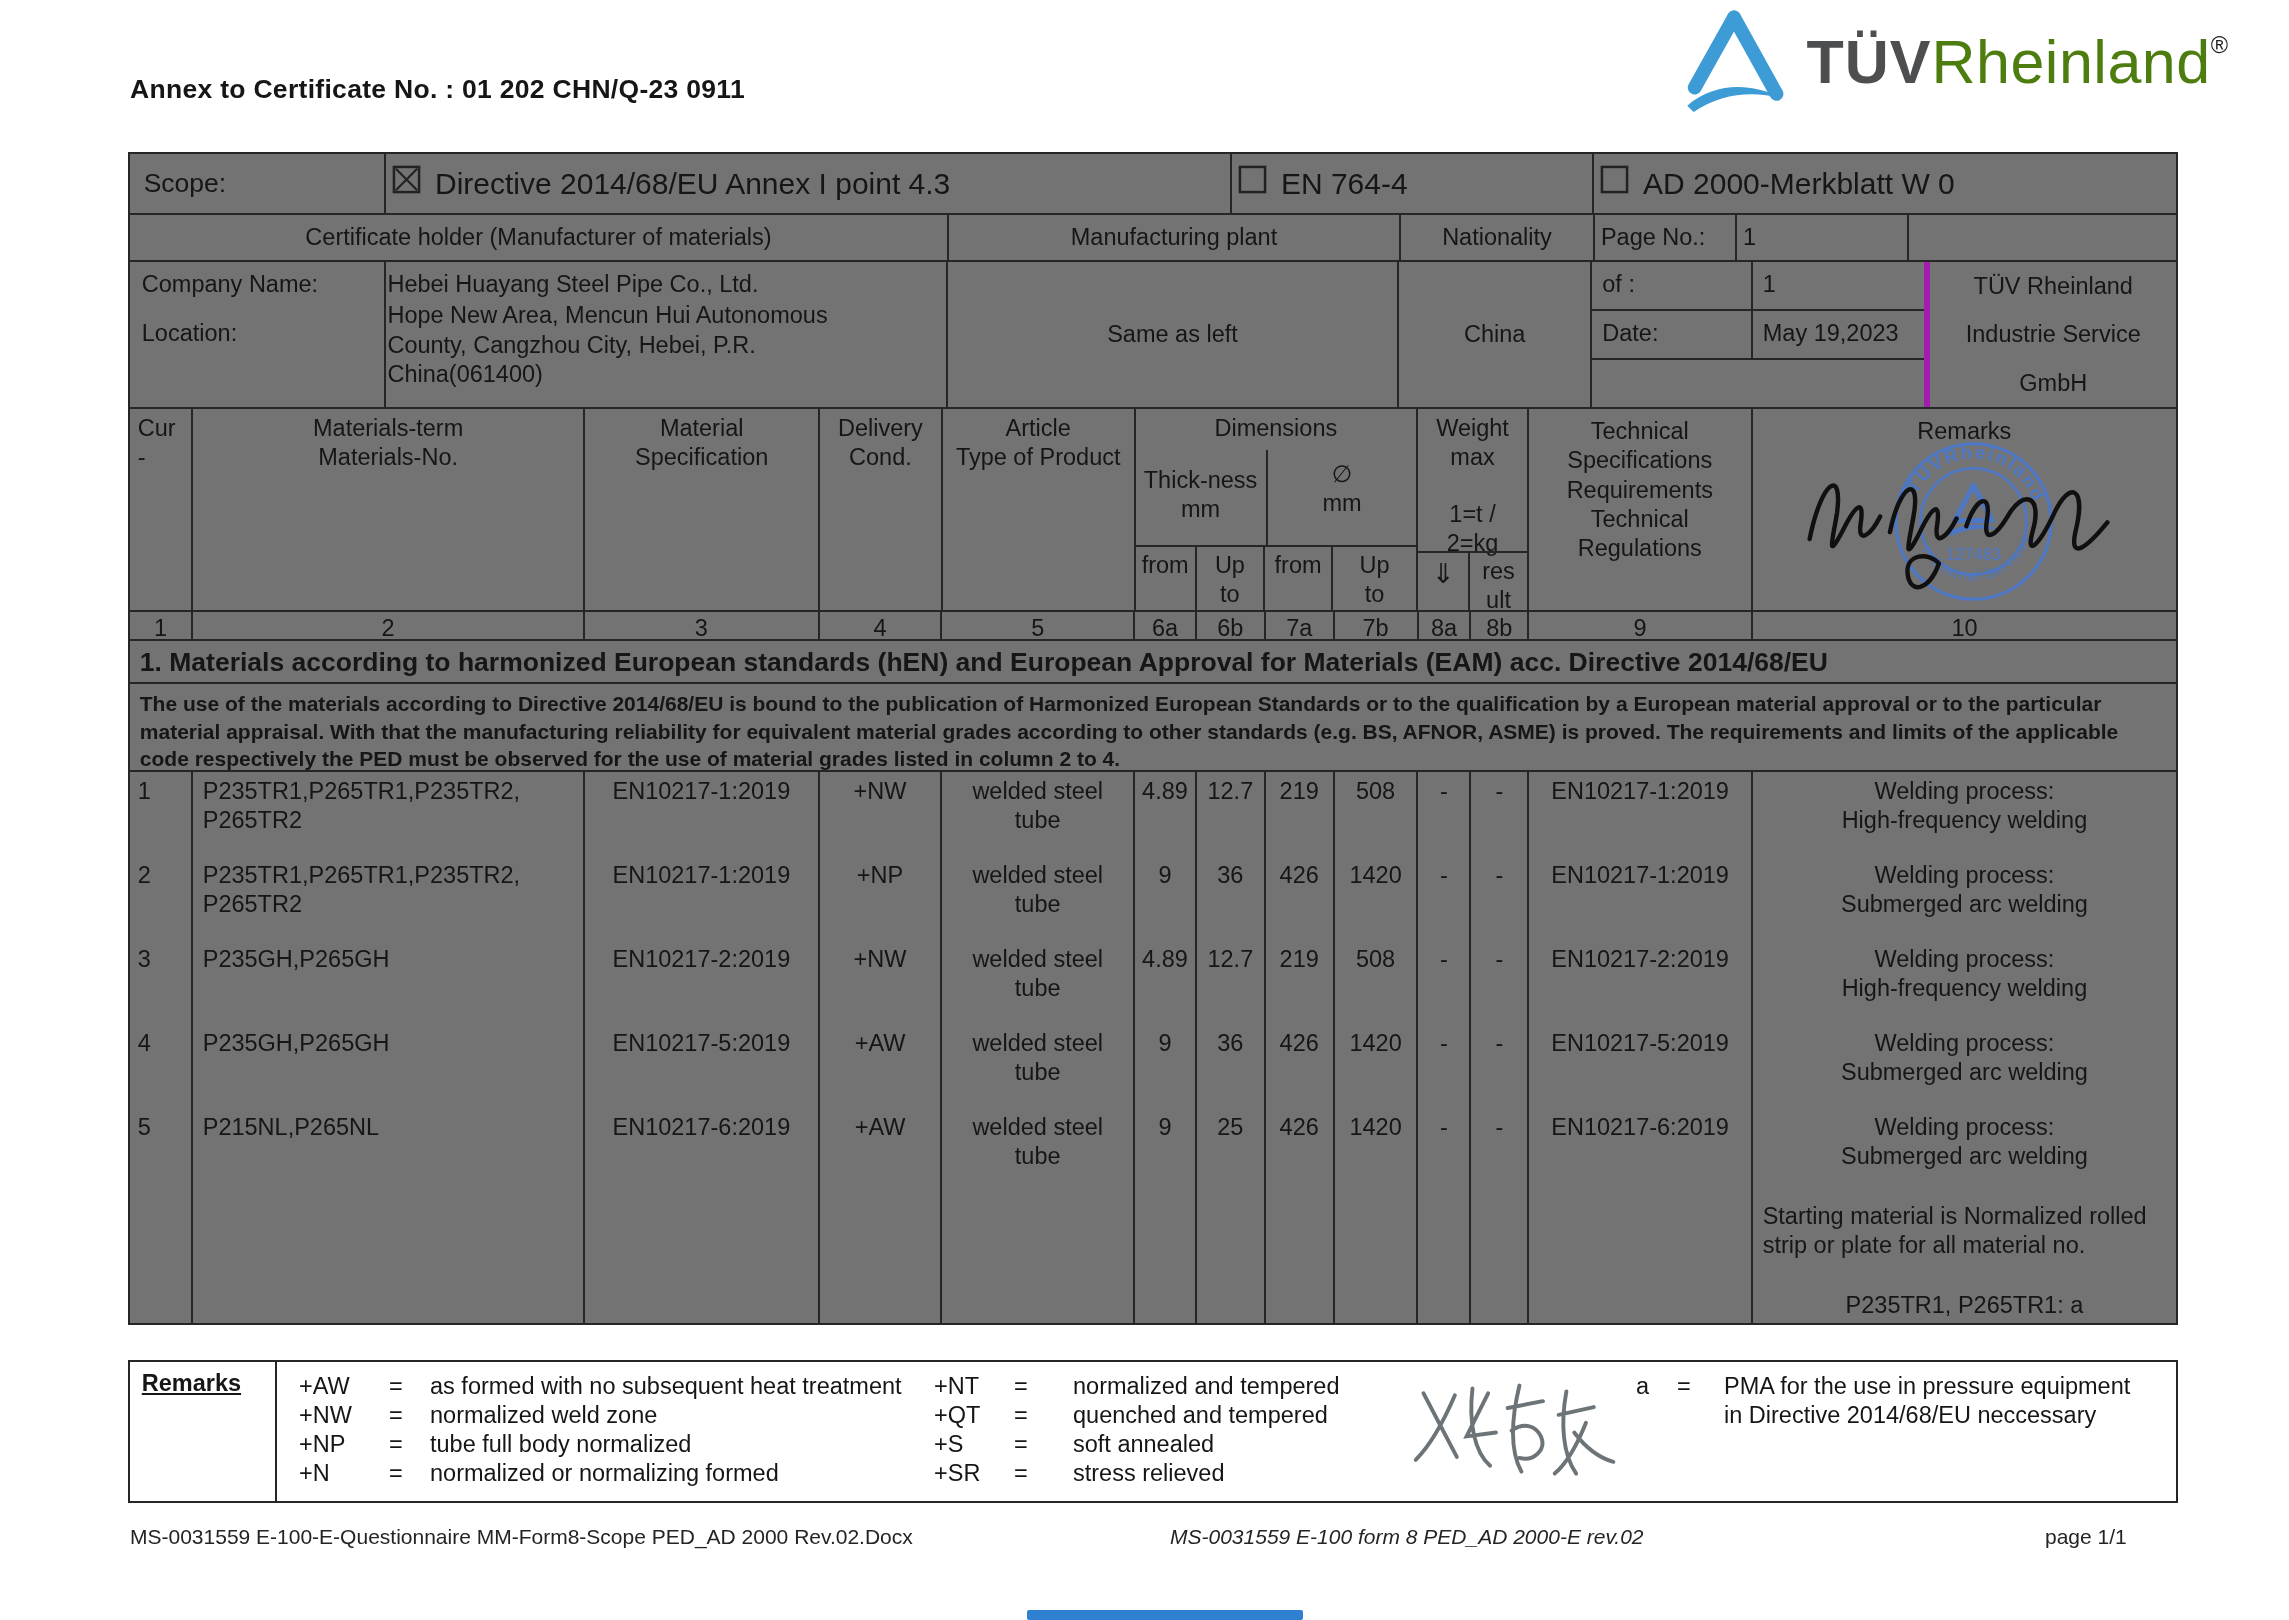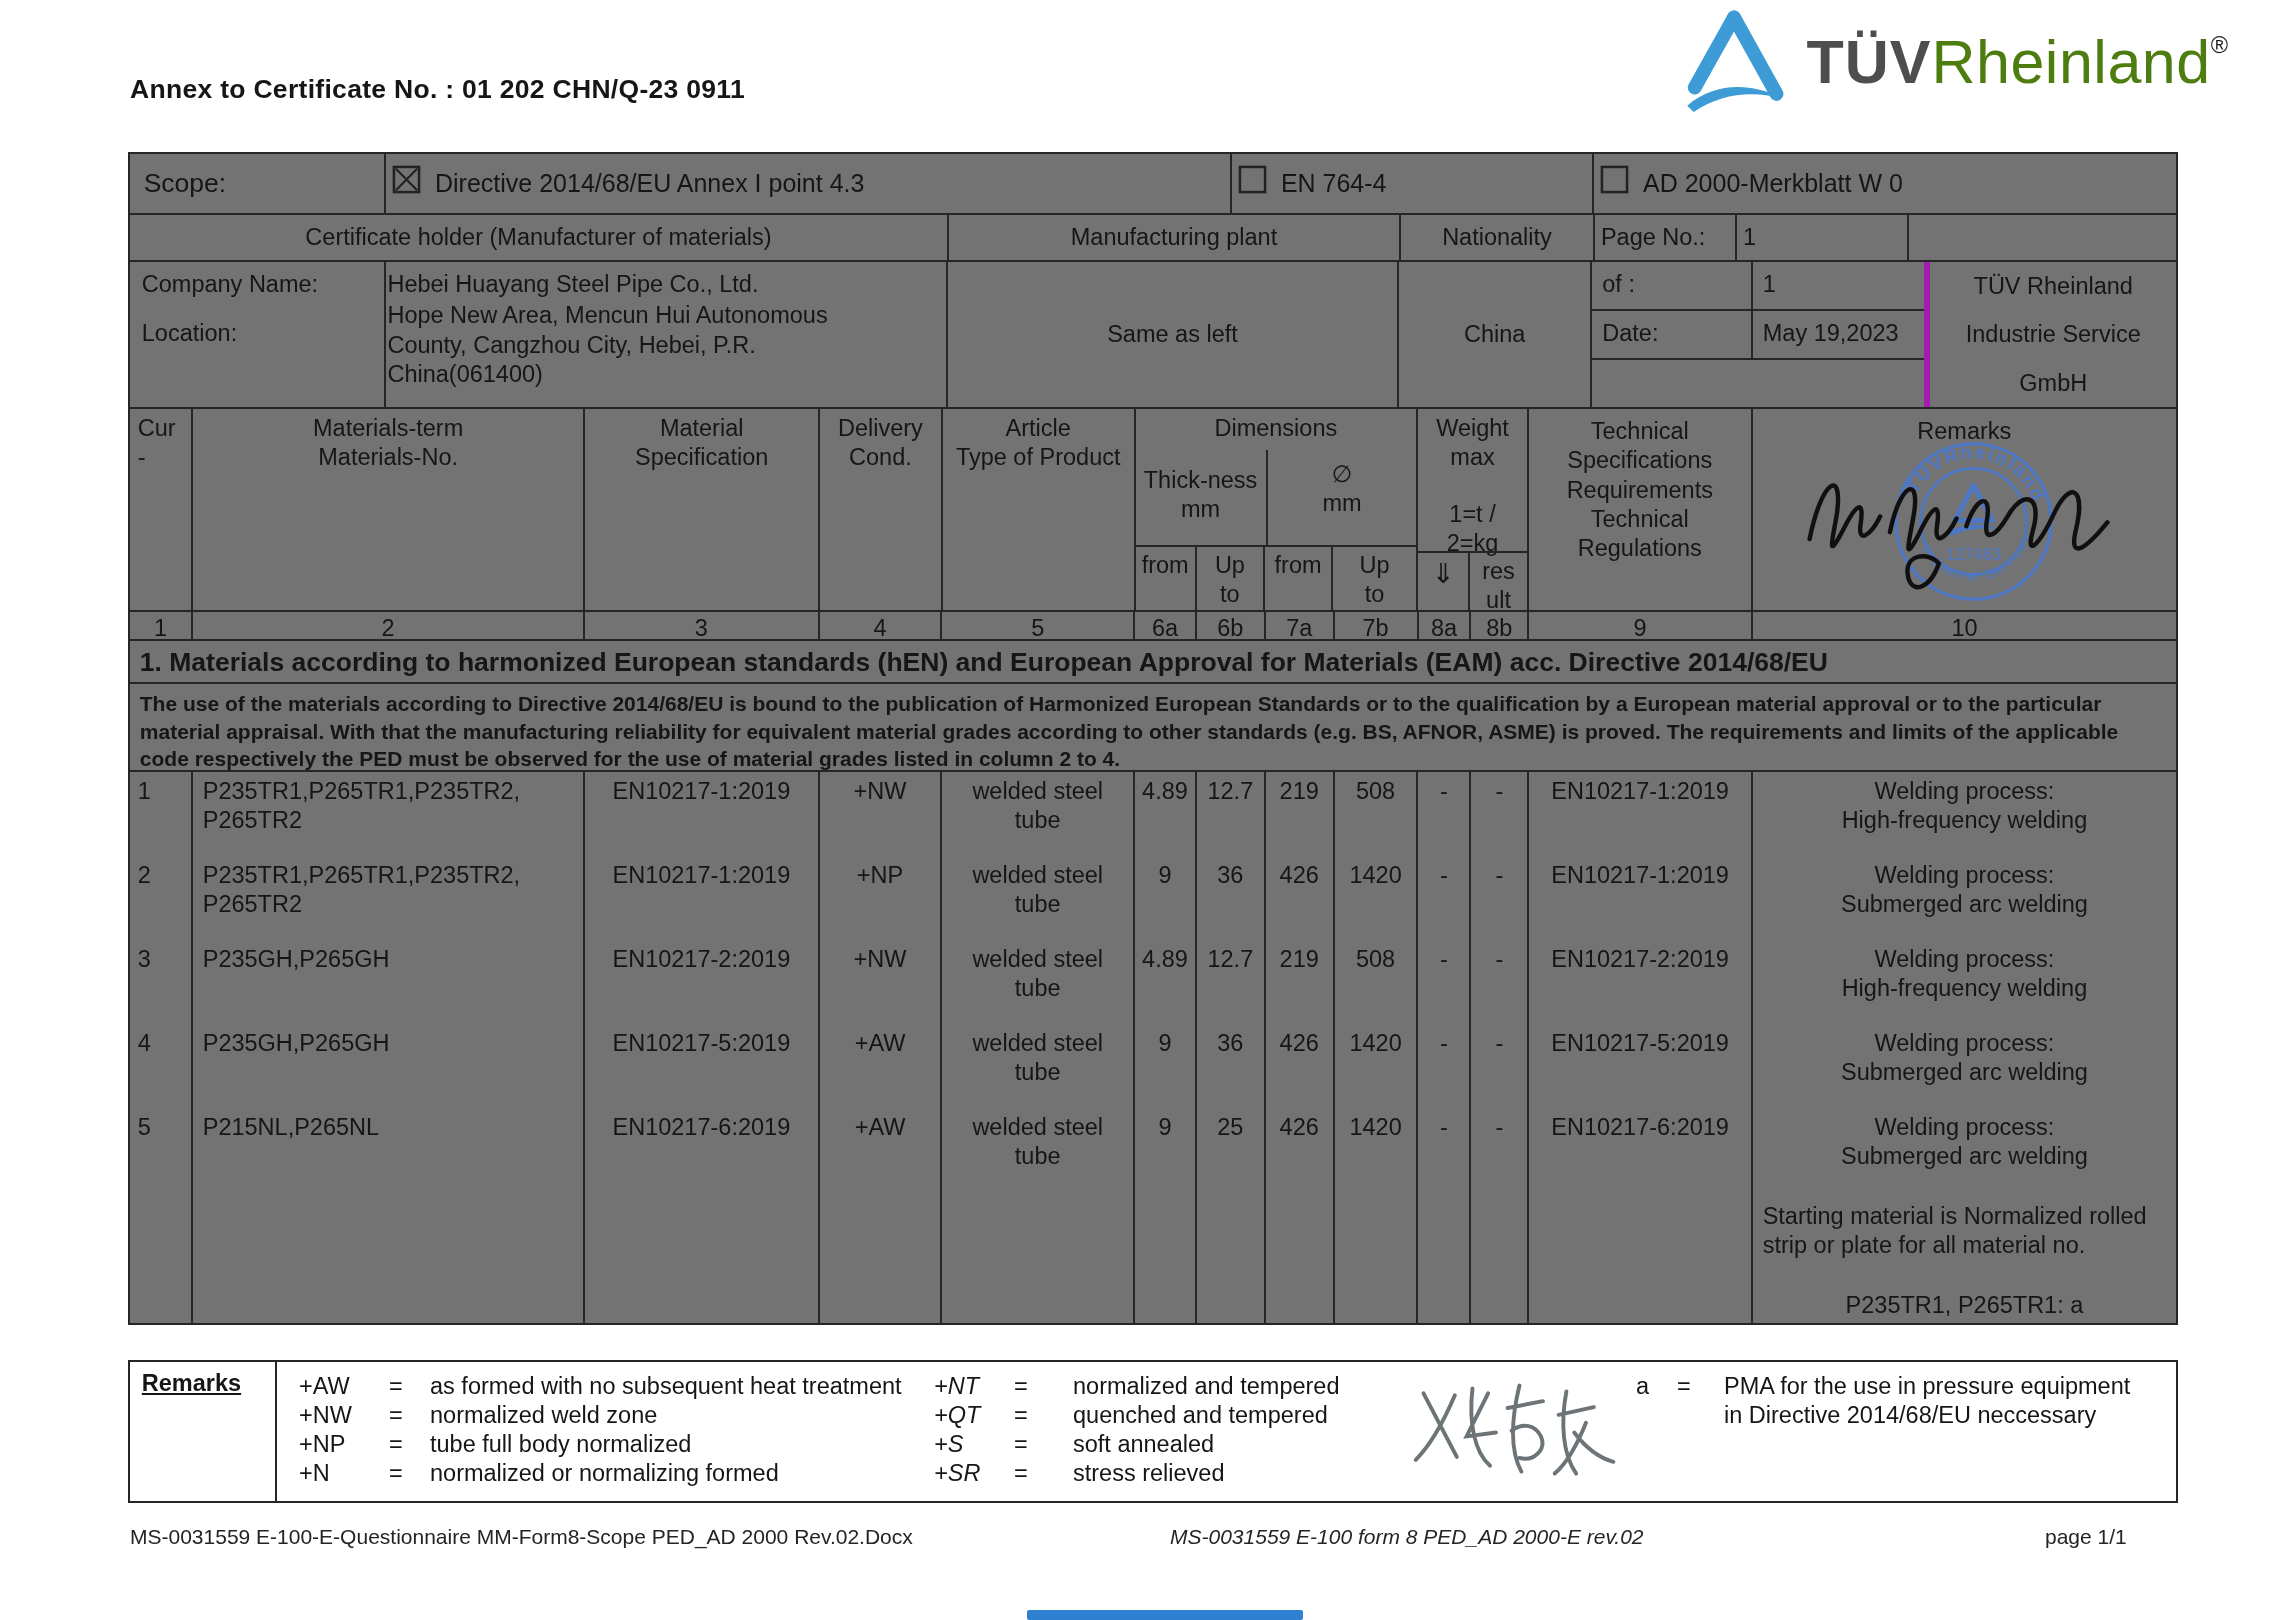--- a/index.html
+++ b/index.html
@@ -25,21 +25,21 @@
   .ac{text-align:center;}
   .al{text-align:left;}
   .vc{display:flex;align-items:center;}
   .hc{justify-content:center;}
   
   .scope-row{height:61px;}
   .scope-label{width:257px;font-size:26.5px;padding-left:13.7px;}
   .scope-opt1{width:848px;}
   .scope-opt2{width:363px;}
   .scope-opt3{width:583px;}
-  .opt{display:flex;align-items:center;gap:13.7px;font-size:25px;}
+  .opt{display:flex;align-items:center;gap:13.7px;font-size:30px;}
   .cb{flex:0 0 auto;}
   
   .hrowB{height:47px;}
   .hB1{width:819px;}.hB2{width:452px;}.hB3{width:194px;}.hB4{width:142px;}.hB5{width:172px;}.hB6{width:253px;}
   
   .info-row{height:147px;}
   .iC1{width:257px;display:flex;flex-direction:column;gap:19.6px;padding-top:7.8px;padding-left:11.8px;}
   .iC2{width:563px;display:flex;flex-direction:column;gap:2px;padding-top:7.8px;padding-left:1px;}
   .iC3{width:452px;}
   .iC4{width:194px;}
@@ -110,21 +110,21 @@
   .note-left{text-align:left;padding:9.8px 7.8px 0 9.8px;}
   
   .legend{position:absolute;left:128px;top:1360px;width:2050px;height:143px;border:2.9px solid #262626;box-sizing:border-box;font-size:23.5px;}
   .legend-label{position:absolute;left:0;top:0;bottom:0;width:147px;border-right:2px solid #262626;box-sizing:border-box;padding:7.8px 0 0 11.8px;font-weight:bold;text-decoration:underline;}
   .lg-group{position:absolute;top:9.8px;}
   .lg-row{display:flex;line-height:29px;}
   .lg-code{width:90px;}
   .lg-eq{width:41px;}
   .lg1{left:169px;}
   .lg2{left:804px;}
-  .lg2 .lg-code{width:80px;font-style:italic;}
+  .lg2 .lg-code{width:80px;}
   .lg2 .lg-eq{width:59px;}
   .lg3{left:1506px;}
   .lg3 .lg-code{width:41px;}
   .lg3 .lg-eq{width:47px;}
   .lg3 .lg-text{width:490px;}
   .sig2{position:absolute;left:1264px;top:2px;}
   
   .footer{position:absolute;top:1525px;left:0;width:2290px;font-size:21px;color:#242424;}
   .f1{position:absolute;left:130px;}
   .f2{position:absolute;left:1170px;font-style:italic;}

